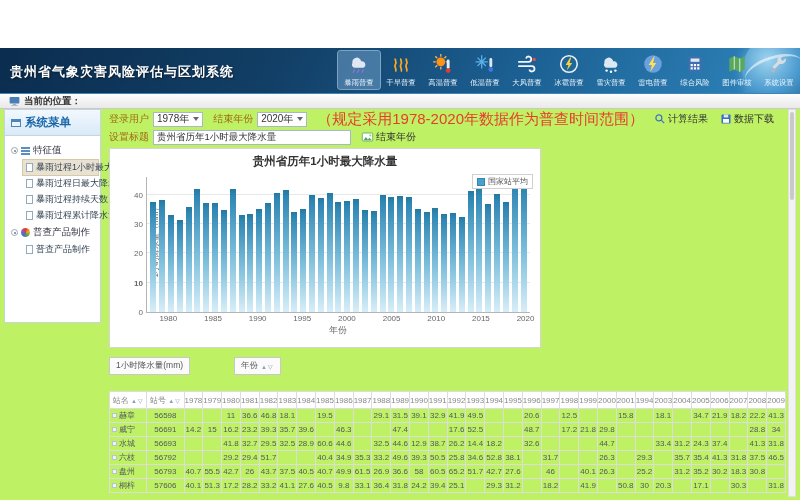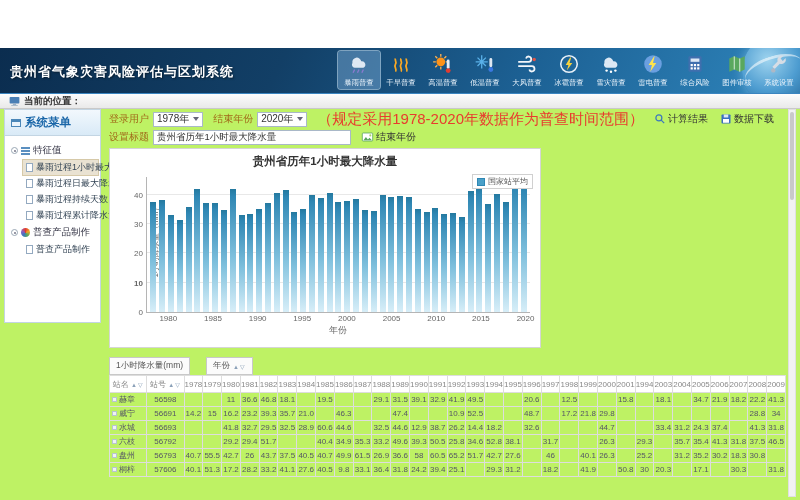--- a/index.html
+++ b/index.html
@@ -81,21 +81,21 @@
   .barwrap { flex:1; display:flex; justify-content:center; align-items:flex-end; height:100%; }
   .bar { width:6px; background:linear-gradient(180deg,#24799f 0%,#2f87b4 6%,#7fc0dd 55%,#d7eef8 100%); }
   .xaxis { position:relative; margin:1px 10px 0 36px; height:10px; }
   .xtick { position:absolute; transform:translateX(-50%); font-size:8px; color:#666; }
   .xlabel-text { text-align:center; font-size:9px; color:#666; margin-left:26px; }
   .ylabel { position:absolute; left:-57px; top:58px; width:130px; text-align:center; font-size:8px; color:#666;
     transform:rotate(-90deg); white-space:nowrap; pointer-events:none; }
 
   
   .table-sec { margin-top:9px; }
-  .filter-row { display:flex; align-items:center; gap:16px; margin-bottom:0; }
+  .filter-row { display:flex; align-items:center; gap:44px; margin-bottom:16px; }
   .filter-box { display:inline-flex; align-items:center; gap:3px; border:1px solid #c8c8c8; background:#fbfbfb;
     font-size:8.5px; color:#555; padding:2px 6px; cursor:pointer; }
   .sort { font-size:6px; color:#8aa0b8; letter-spacing:1px; }
   .table-clip { overflow:hidden; }
   table.dtable { border-collapse:collapse; table-layout:fixed; }
   .dtable th, .dtable td { border:1px solid #ddd; font-size:8px; height:14px; white-space:nowrap; overflow:hidden; }
   .dtable th { color:#888; font-weight:normal; background:#fff; height:17px; }
   .dtable td { color:#556; text-align:center; }
   .namecol { width:44px; } .idcol { width:44px; } .yearcol-h { width:17px; }
   .namecell { text-align:left !important; padding-left:2px; color:#445; }
@@ -573,29 +573,29 @@
                 </tr>
                 <tr>
                   <td class="namecell"><span class="rowmark"></span><span>威宁</span></td>
                   <td class="idcell">56691</td>
                   <td>14.2</td>
                   <td>15</td>
                   <td>16.2</td>
                   <td>23.2</td>
                   <td>39.3</td>
                   <td>35.7</td>
-                  <td>21.0</td>
+                  <td>39.6</td>
                   <td></td>
                   <td>46.3</td>
                   <td></td>
                   <td></td>
                   <td>47.4</td>
                   <td></td>
                   <td></td>
-                  <td>10.9</td>
+                  <td>17.6</td>
                   <td>52.5</td>
                   <td></td>
                   <td></td>
                   <td>48.7</td>
                   <td></td>
                   <td>17.2</td>
                   <td>21.8</td>
                   <td>29.8</td>
                   <td></td>
                   <td></td>

